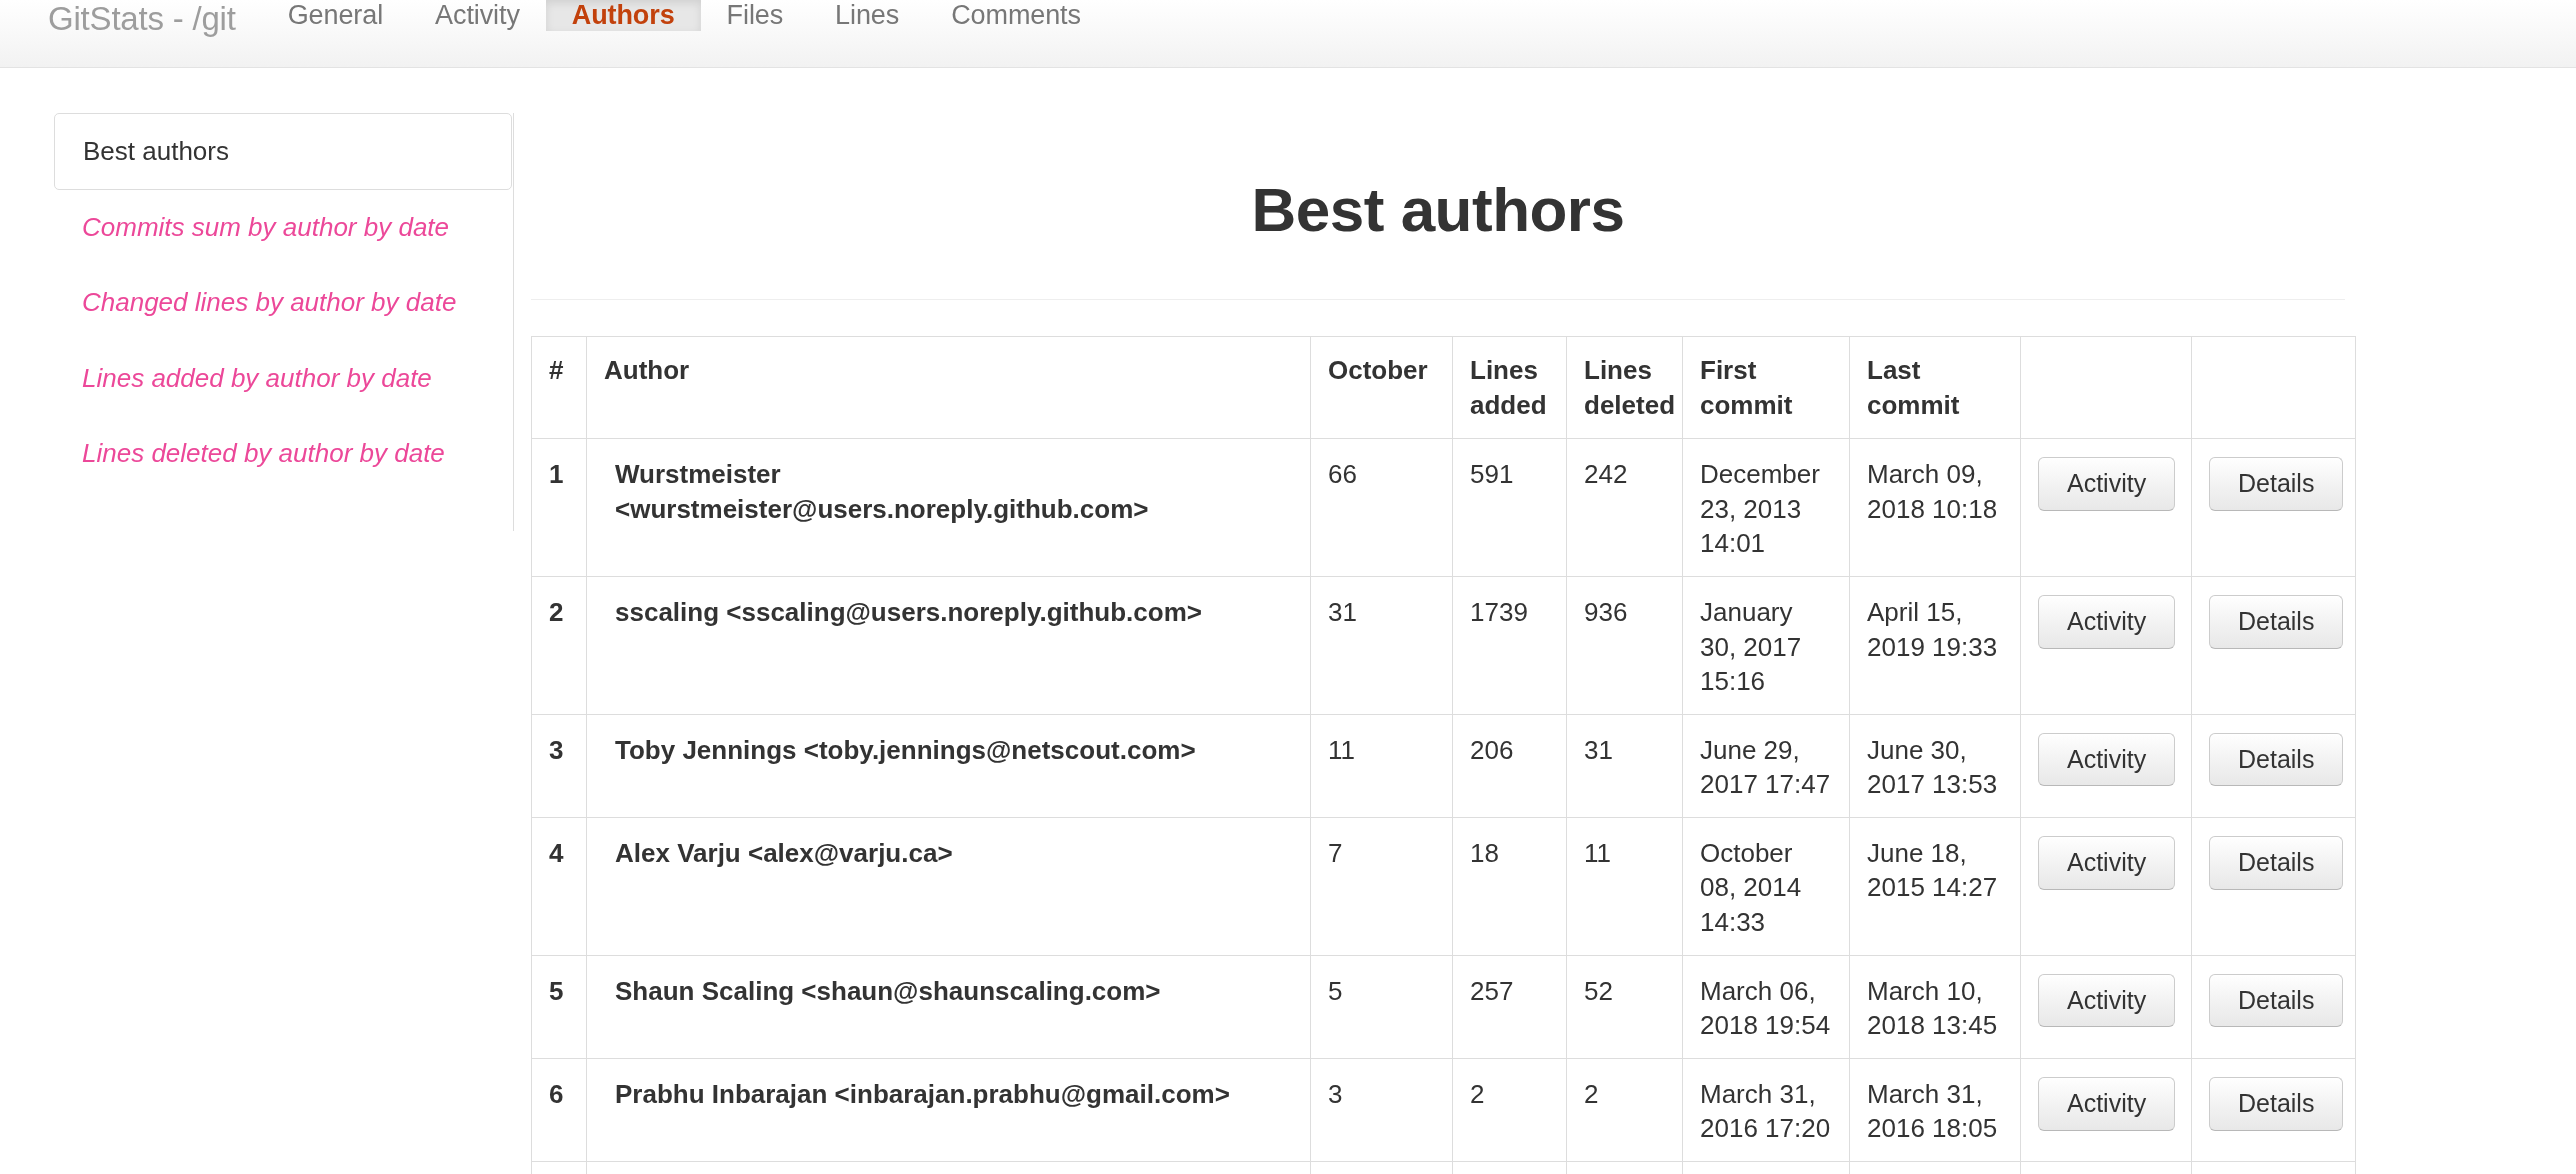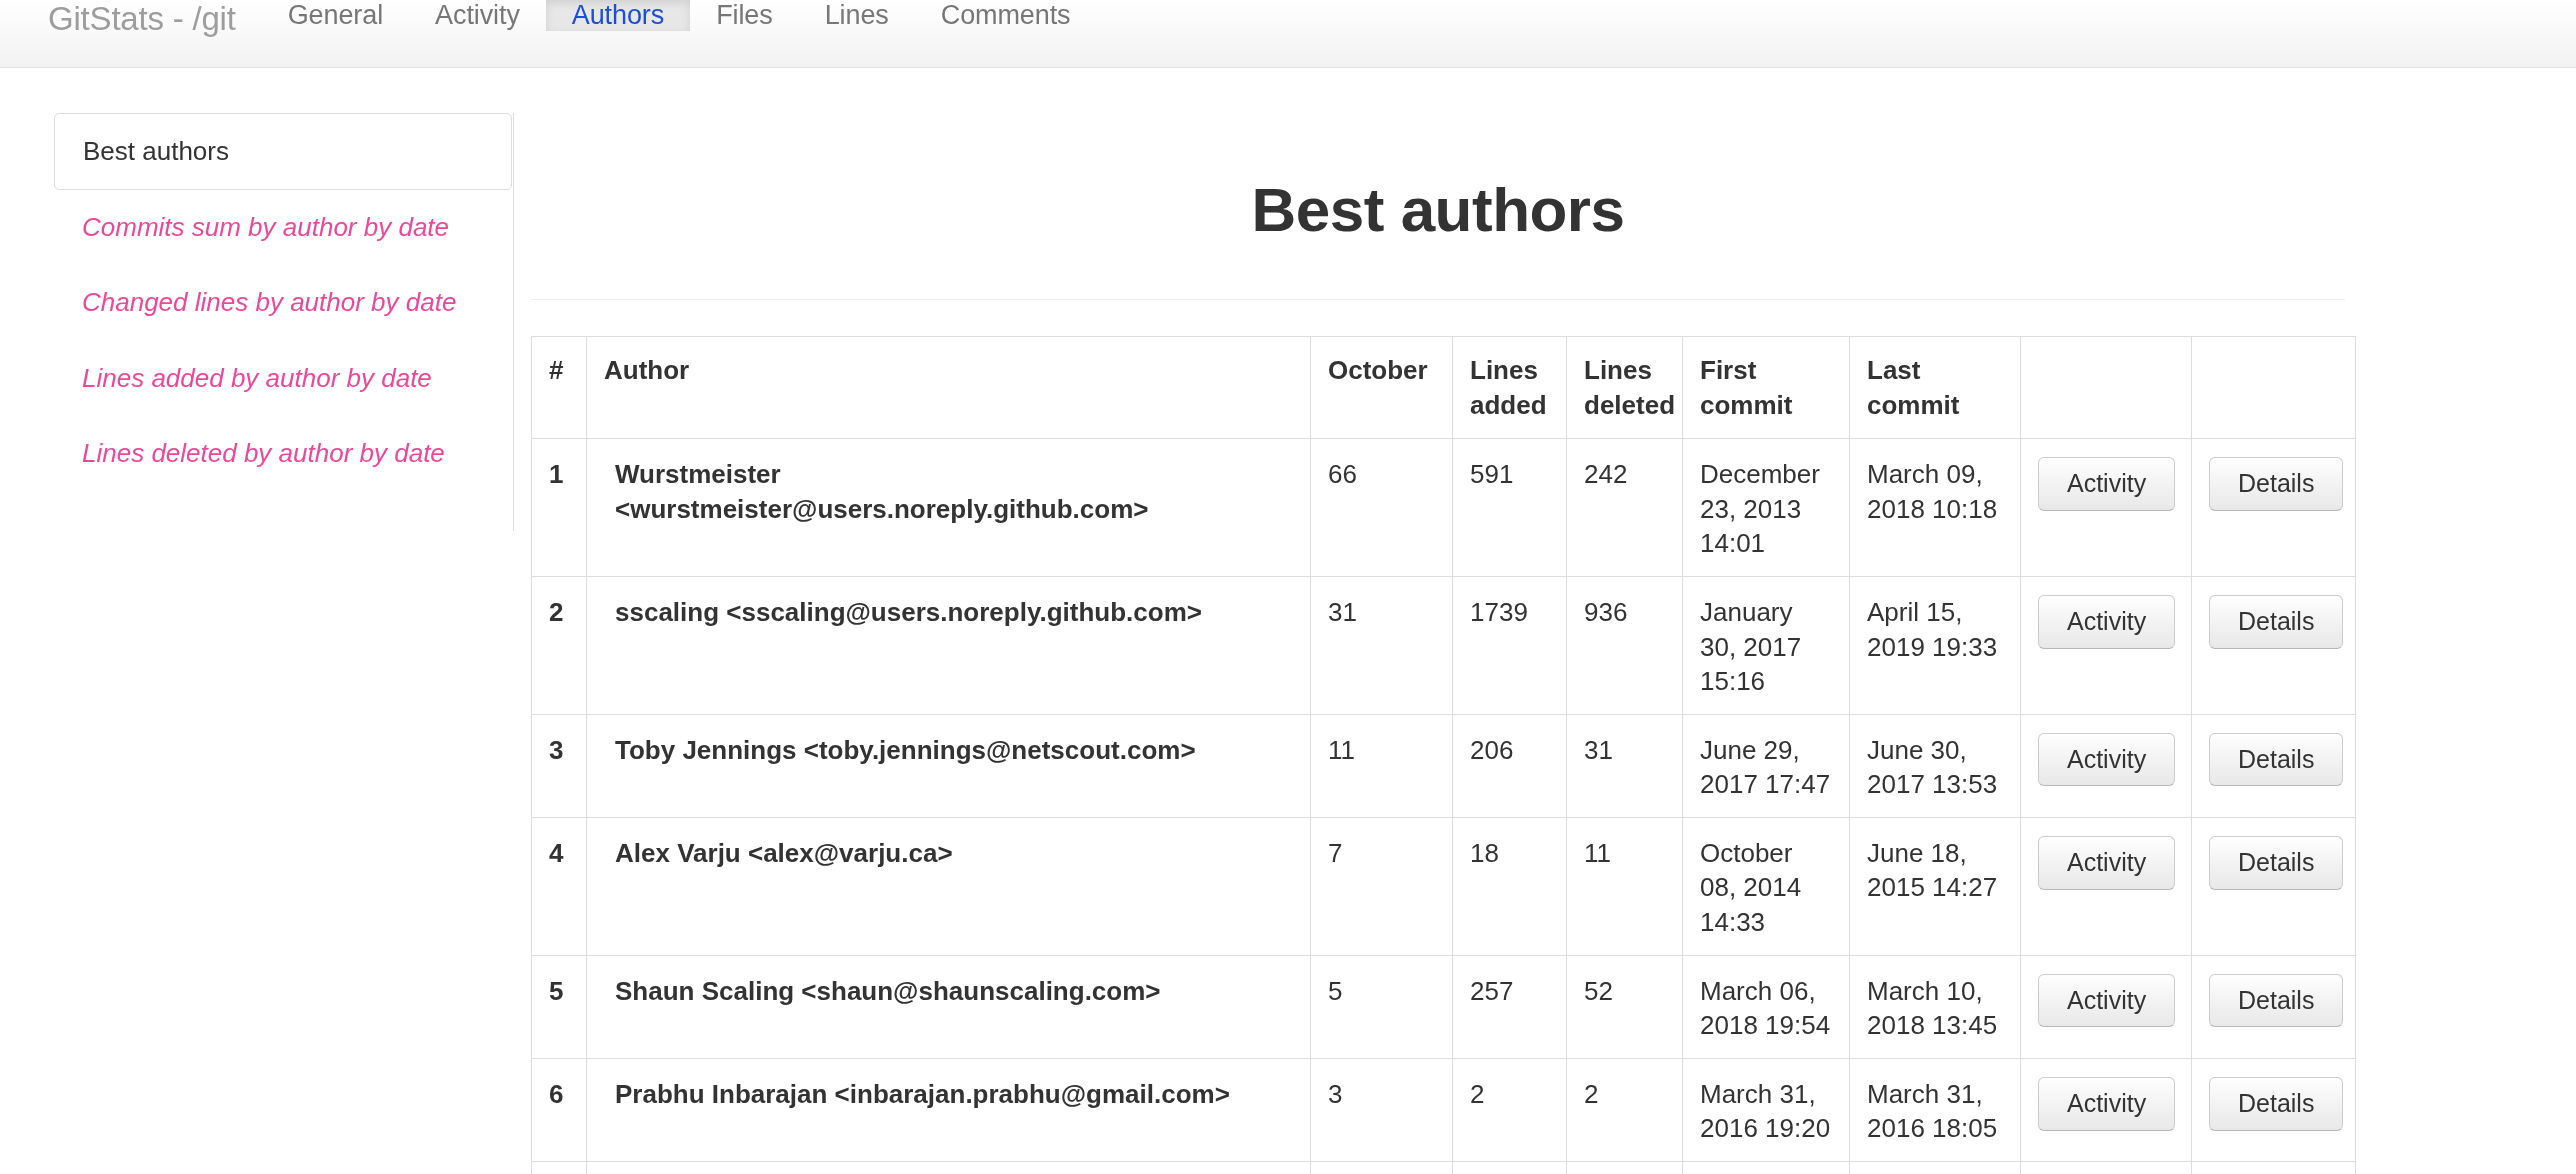--- a/index.html
+++ b/index.html
@@ -40,22 +40,23 @@
     align-items: center;
     padding: 0 26px;
     font-size: 27px;
     color: #777777;
     text-decoration: none;
     white-space: nowrap;
     letter-spacing: -0.1px;
   }
   .nav-item.active {
     background: #e7e7e7;
-    color: #1d4ed8;
+    color: #c2410c;
     box-shadow: inset 0 3px 8px rgba(0,0,0,0.10);
+    font-weight: bold;
   }
 
   
   .page {
     display: flex;
     width: 100%;
     height: calc(1175px - 68px);
     align-items: flex-end;
   }
 
@@ -302,21 +303,21 @@
               <td class="num">March 10, 2018 13:45</td>
               <td class="btncell"><button class="btn">Activity</button></td>
               <td class="btncell"><button class="btn">Details</button></td>
             </tr>
             <tr>
               <td class="idx">6</td>
               <td class="author">Prabhu Inbarajan &lt;inbarajan.prabhu@gmail.com&gt;</td>
               <td class="num">3</td>
               <td class="num">2</td>
               <td class="num">2</td>
-              <td class="num">March 31, 2016 19:20</td>
+              <td class="num">March 31, 2016 17:20</td>
               <td class="num">March 31, 2016 18:05</td>
               <td class="btncell"><button class="btn">Activity</button></td>
               <td class="btncell"><button class="btn">Details</button></td>
             </tr>
             <tr>
               <td class="idx">7</td>
               <td class="author">Elias Dorneles &lt;eliasdorneles@gmail.com&gt;</td>
               <td class="num">3</td>
               <td class="num">25</td>
               <td class="num">7</td>

